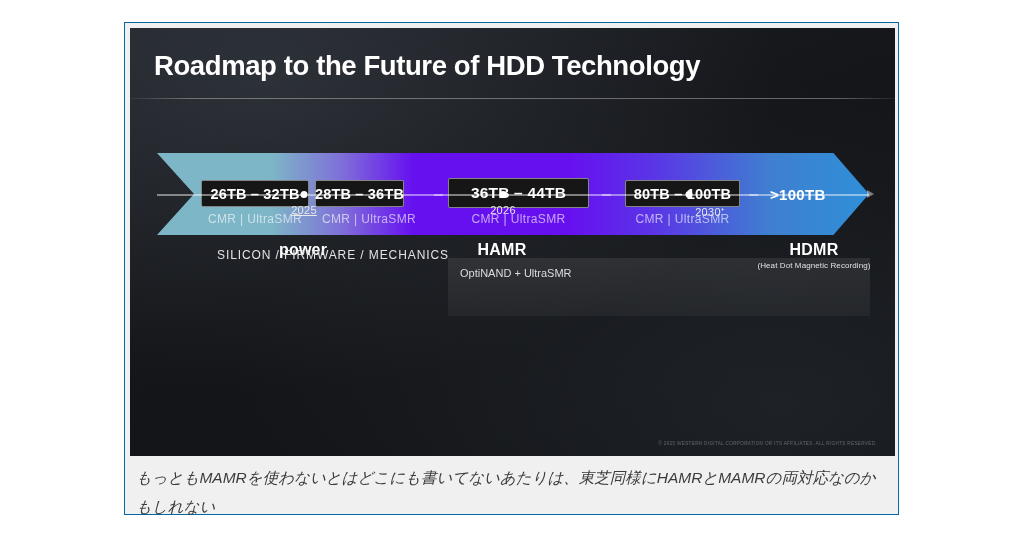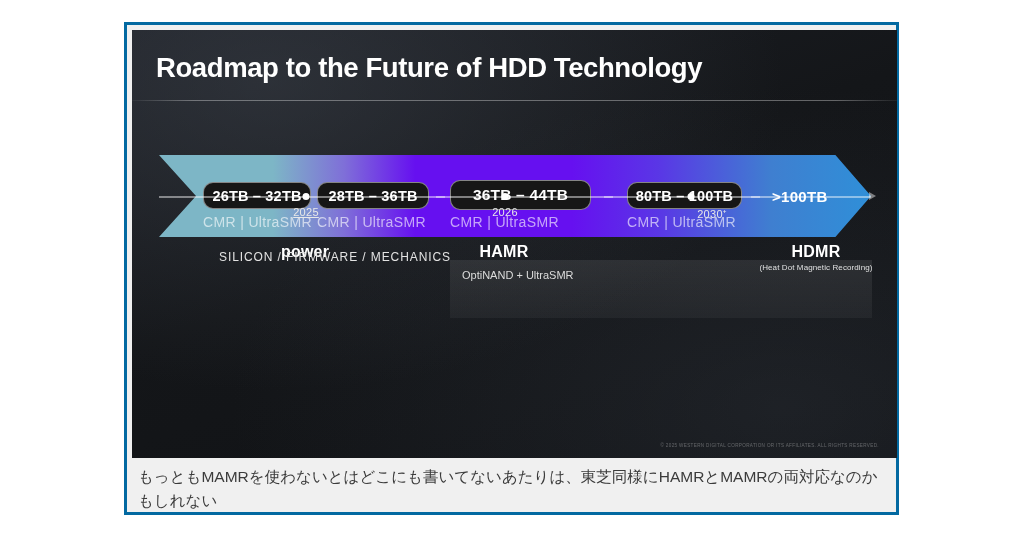--- a/index.html
+++ b/index.html
@@ -13,21 +13,21 @@
   }
 
   
   #figure {
     position: absolute;
     left: 124px;
     top: 22px;
     width: 775px;
     height: 493px;
     background: #f0f0f0;
-    border: 3px solid #0369a1;
+    border: 1px solid #0369a1;
     padding: 5px 5px 0 5px;
   }
 
   
   #slide {
     position: relative;
     width: 765px;
     height: 428px;
     background: #15171b;
     background-image:
@@ -76,35 +76,36 @@
     -webkit-clip-path: polygon(0 0, 100% 0, 100% 0, 100% 50%, 100% 100%, 0 100%, 5.2% 50%);
     clip-path: polygon(0 0, 95% 0, 100% 50%, 95% 100%, 0 100%, 5.2% 50%);
   }
 
   
   .cap-box {
     position: absolute;
     height: 27px;
     background: #161616;
     border: 1.5px solid rgba(255,255,255,.48);
-    border-radius: 10px;
+    border-radius: 2px;
     color: #ffffff;
     font-size: 14.5px;
     font-weight: bold;
     letter-spacing: .2px;
     display: flex;
     align-items: center;
     justify-content: center;
     white-space: nowrap;
   }
   .cap-sub {
     position: absolute;
     color: rgba(255,255,255,.62);
-    font-size: 14px;
+    font-size: 12px;
     letter-spacing: .35px;
+    text-align: center;
     white-space: nowrap;
   }
   .cap-plain {
     position: absolute;
     color: #ffffff;
     font-size: 15px;
     font-weight: bold;
     letter-spacing: .3px;
     white-space: nowrap;
   }
@@ -228,39 +229,40 @@
 
   
   #caption {
     position: absolute;
     left: 5px;
     top: 433px;
     width: 763px;
     padding: 7px 6px 0 6px;
     color: #3b3b3b;
     font-size: 15.5px;
-    line-height: 24px;
+    line-height: 29px;
+    font-style: italic;
   }
 </style>
 </head>
 <body>
 
 <div id="figure">
 
   <div id="slide">
 
     <div id="slide-title">Roadmap to the Future of HDD Technology</div>
     <div id="title-divider"></div>
 
     <div id="arrow-band"></div>
 
     <div class="cap-box" style="left:71px; top:152px; width:108px;">26TB – 32TB</div>
     <div class="cap-sub" style="left:71px; top:184px; width:108px;">CMR | UltraSMR</div>
 
-    <div class="cap-box" style="left:185px; top:152px; width:112px;">28TB – 36TB</div>
+    <div class="cap-box" style="left:185px; top:152px; width:89px;">28TB – 36TB</div>
     <div class="cap-sub" style="left:185px; top:184px; width:108px;">CMR | UltraSMR</div>
 
     <div class="cap-dash" style="left:304px; top:166px;"></div>
 
     <div class="cap-box" style="left:318px; top:150px; width:141px; height:30px; font-size:15.5px;">36TB – 44TB</div>
     <div class="cap-sub" style="left:318px; top:184px; width:141px;">CMR | UltraSMR</div>
 
     <div class="cap-dash" style="left:472px; top:166px;"></div>
 
     <div class="cap-box" style="left:495px; top:152px; width:115px;">80TB – 100TB</div>

